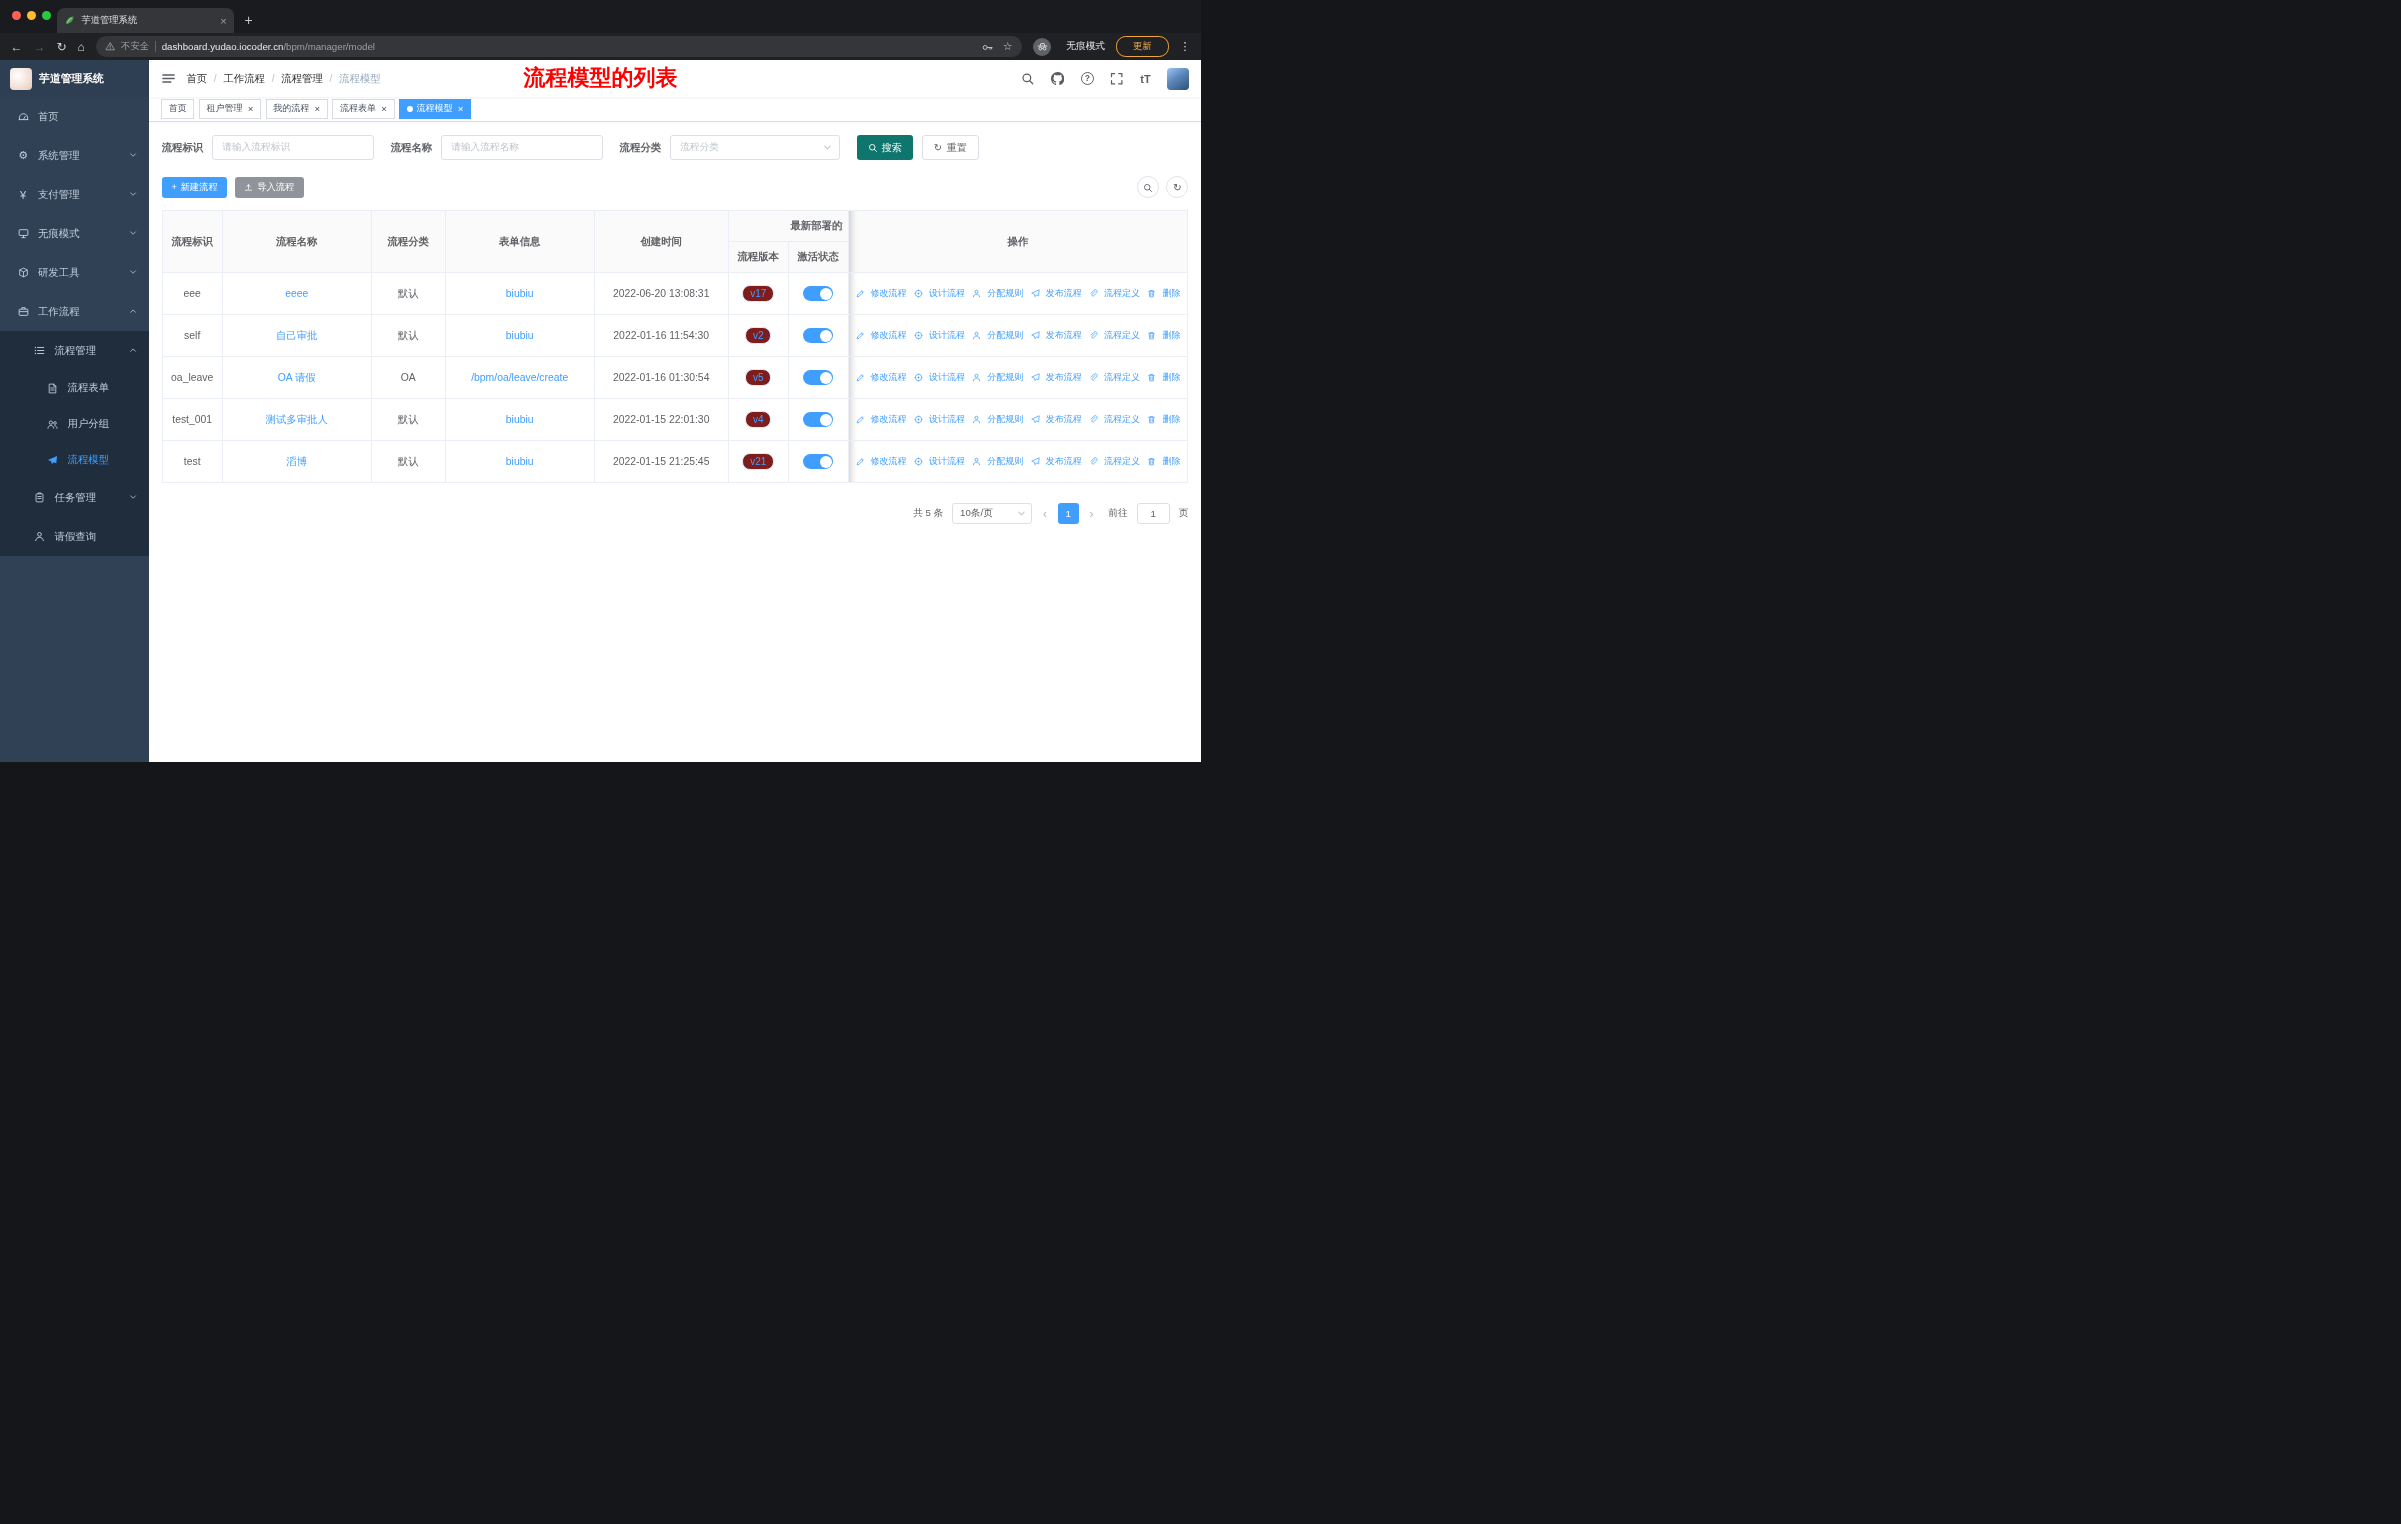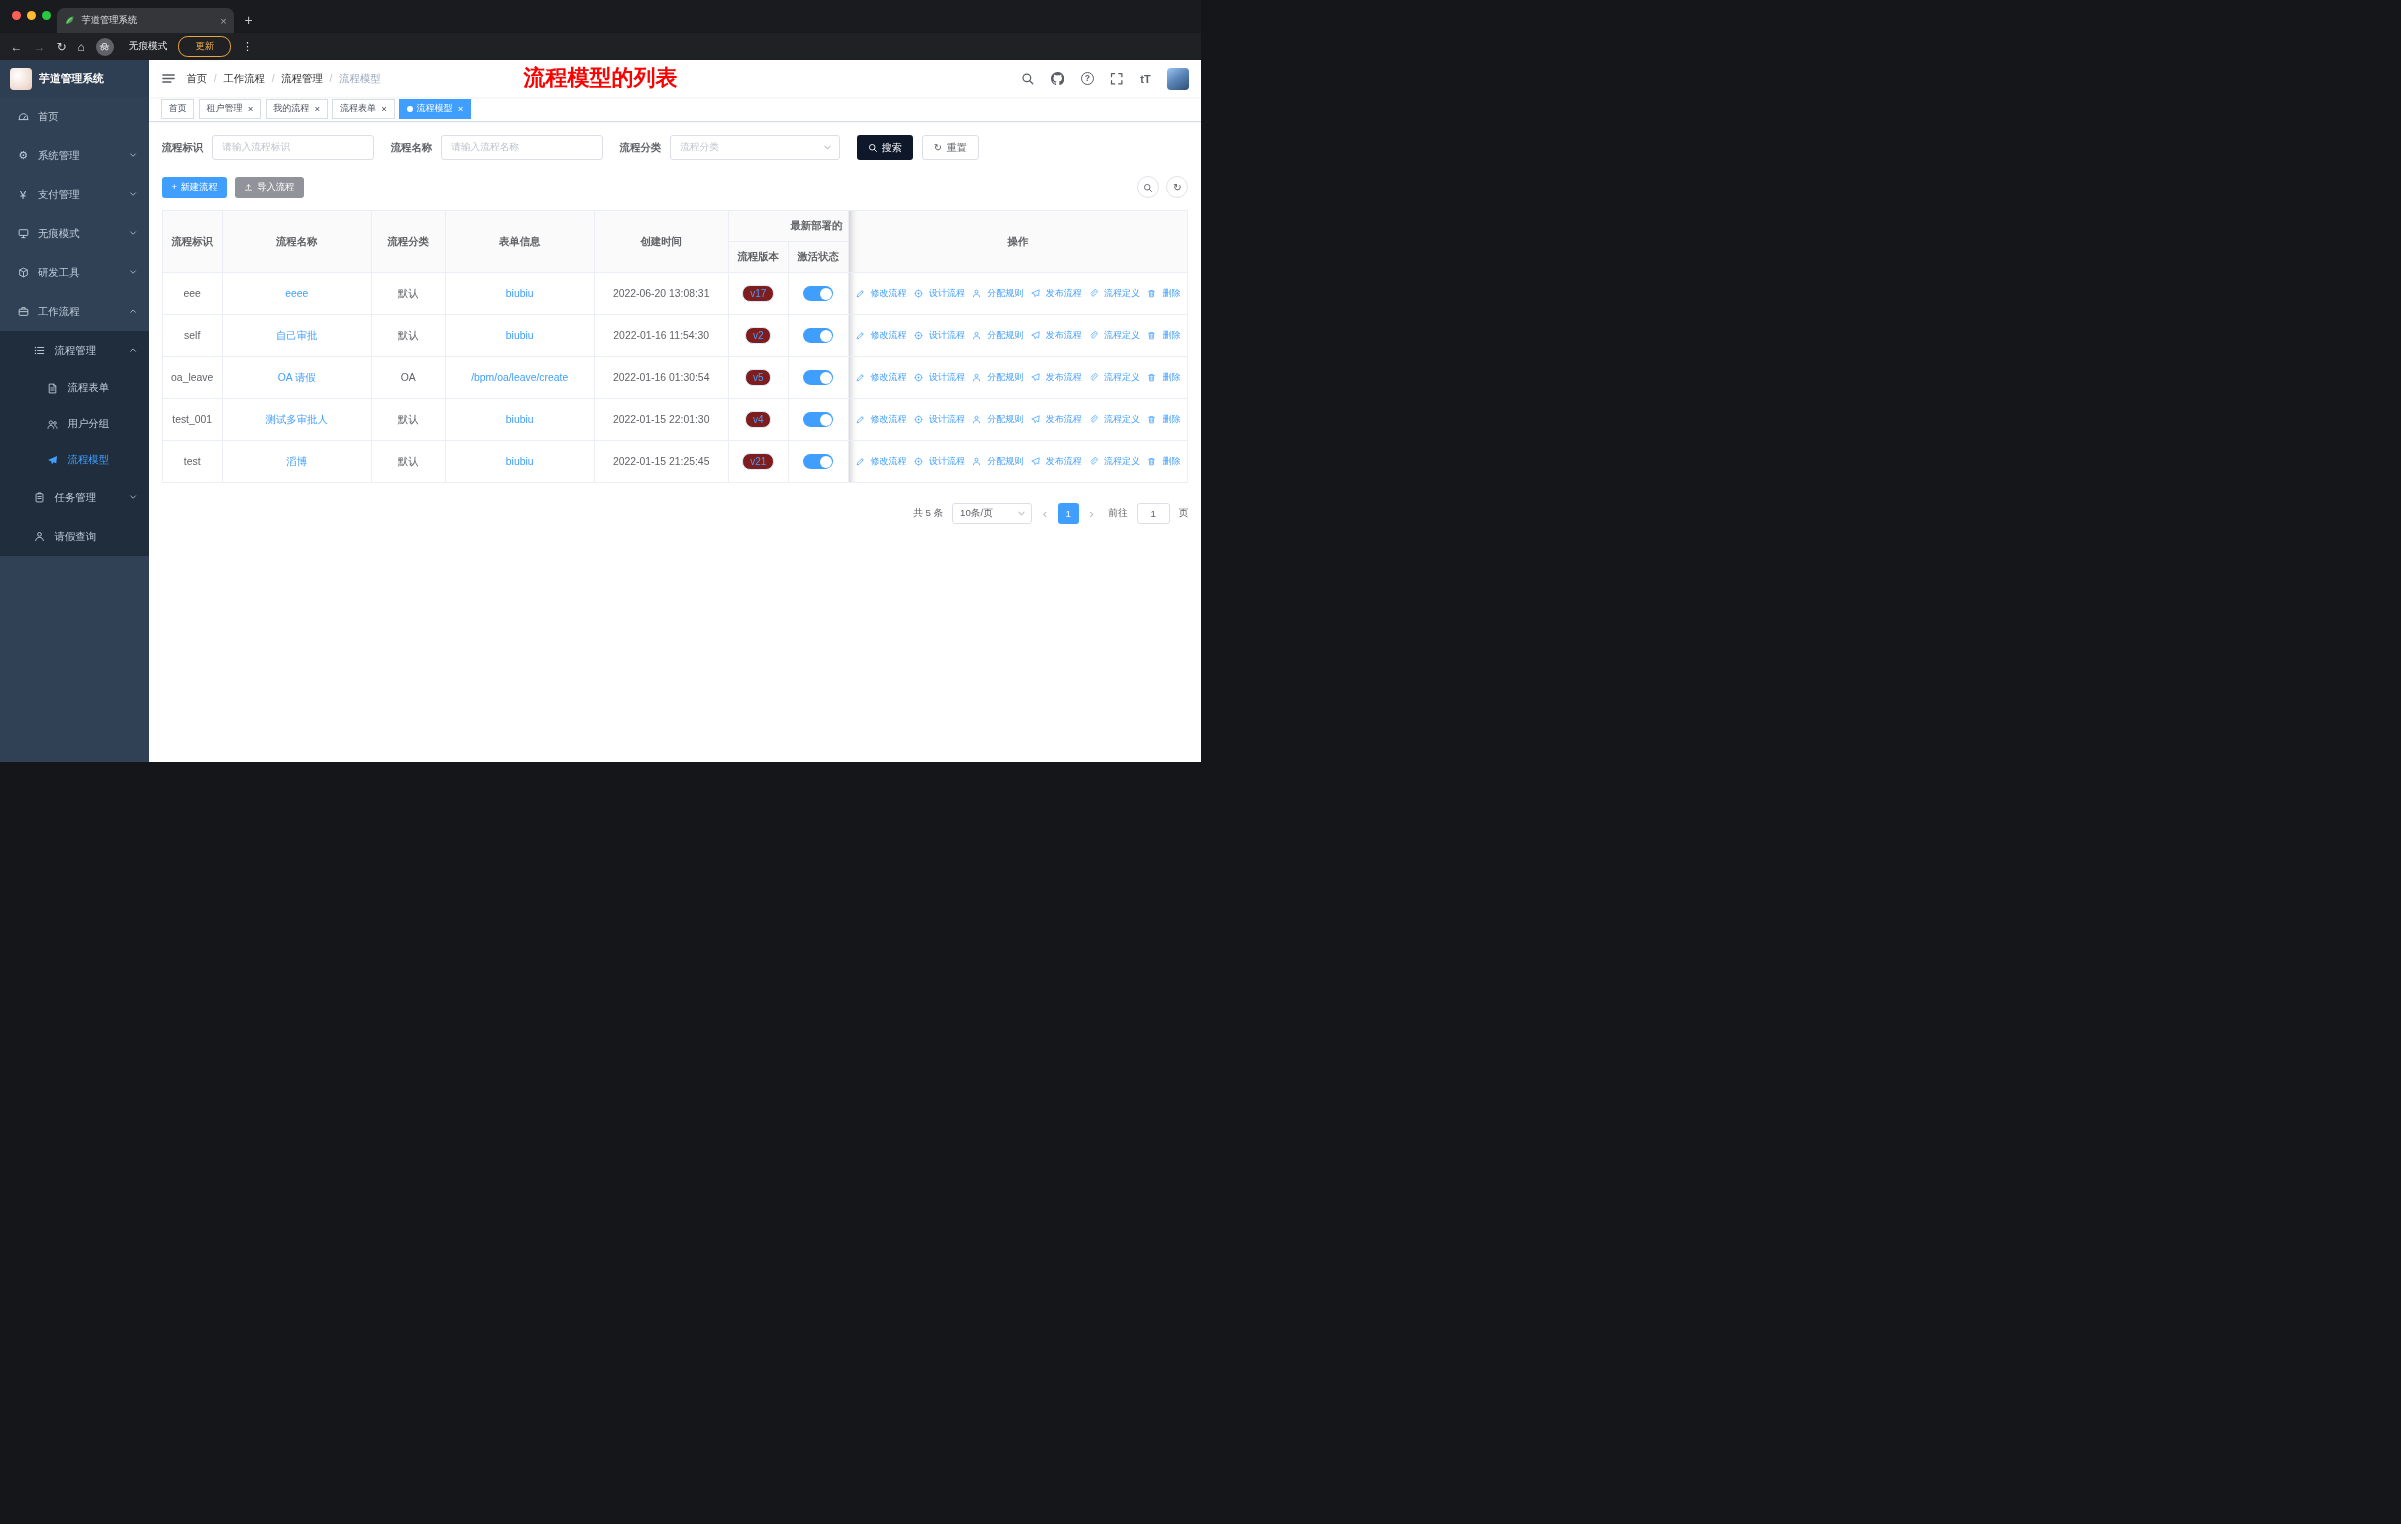--- a/index.html
+++ b/index.html
@@ -79,21 +79,21 @@
 
 
 .content{flex:1;padding:13.4px 12.7px 0;min-width:0}
 .filter-row{display:flex;align-items:center}
 .f-label{font-size:10.4px;font-weight:700;color:#606266;margin-right:9px;white-space:nowrap}
 .f-input{width:162px;height:24.6px;border:0.7px solid #dcdfe6;border-radius:3px;padding:0 9px;font-size:9.7px;color:#606266;outline:none;margin-right:16.4px;font-family:Liberation Mono, monospace}
 .f-input::placeholder{color:#bfc4cc}
 .f-select{width:170px;height:24.6px;border:0.7px solid #dcdfe6;border-radius:3px;display:inline-flex;align-items:center;justify-content:space-between;padding:0 7.4px 0 9px;margin-right:16.4px;cursor:pointer}
 .sel-ph{font-size:9.7px;color:#bfc4cc}
 .sel-chev{width:9px;height:9px;color:#c0c4cc}
-.btn-search{height:24.6px;border:none;border-radius:3px;background:#0f172a;color:#fff;font-size:10px;display:inline-flex;align-items:center;gap:4.5px;padding:0 11px;cursor:pointer;font-family:inherit}
+.btn-search{height:24.6px;border:none;border-radius:3px;background:#0f766e;color:#fff;font-size:10px;display:inline-flex;align-items:center;gap:4.5px;padding:0 11px;cursor:pointer;font-family:inherit}
 .btn-search .svgi{width:9.7px;height:9.7px}
 .btn-reset{height:24.6px;border:0.7px solid #dcdfe6;border-radius:3px;background:#fff;color:#606266;font-size:10px;display:inline-flex;align-items:center;gap:4.5px;padding:0 11px;margin-left:9px;cursor:pointer;font-family:inherit}
 .toolbar-row{display:flex;align-items:center;margin-top:16.4px}
 .btn-create{height:21.6px;border:none;border-radius:3px;background:#409eff;color:#fff;font-size:9.3px;display:inline-flex;align-items:center;gap:3.7px;padding:0 9.7px;cursor:pointer;font-family:inherit}
 .btn-import{height:21.6px;border:none;border-radius:3px;background:#909399;color:#fff;font-size:9.3px;display:inline-flex;align-items:center;gap:3.7px;padding:0 9.7px;margin-left:7.4px;cursor:pointer;font-family:inherit}
 .btn-import .svgi{width:9px;height:9px}
 .mini-circles{margin-left:auto;display:flex;gap:7.4px}
 .circle-btn{width:22px;height:22px;border:0.7px solid #dfe3e8;border-radius:50%;display:inline-flex;align-items:center;justify-content:center;color:#606266;font-size:10.4px;cursor:pointer}
 .circle-btn .svgi{width:9.7px;height:9.7px}
 
@@ -248,20 +248,36 @@
       <span class="tab-close">×</span>
     </div>
     <span class="newtab">+</span>
   </div>
 
   <div class="chrome-toolbar">
     <span class="nav-ic">←</span>
     <span class="nav-ic dim">→</span>
     <span class="nav-ic">↻</span>
     <span class="nav-ic">⌂</span>
+    <div class="omnibox">
+      <span class="warn">
+          <svg class="svgi" viewBox="0 0 14 14" width="10.4" height="10.4">
+            <use href="#i-warning"></use>
+          </svg>
+        </span>
+      <span class="sec">不安全</span>
+      <span class="vdiv"></span>
+      <span class="url"><span class="host">dashboard.yudao.iocoder.cn</span><span class="path">/bpm/manager/model</span></span>
+      <span class="obx-right">
+        <span><svg class="svgi" viewBox="0 0 15 15" width="11" height="11">
+              <use href="#i-key"></use>
+            </svg></span>
+        <span class="star">☆</span>
+      </span>
+    </div>
     <span class="incog">
       <span class="incog-ic">
           <svg class="svgi" viewBox="0 0 15 15" width="11" height="11">
             <use href="#i-incognito"></use>
           </svg>
         </span>
       <span>无痕模式</span>
     </span>
     <span class="update-chip">更新</span>
     <span class="dots">⋮</span>

